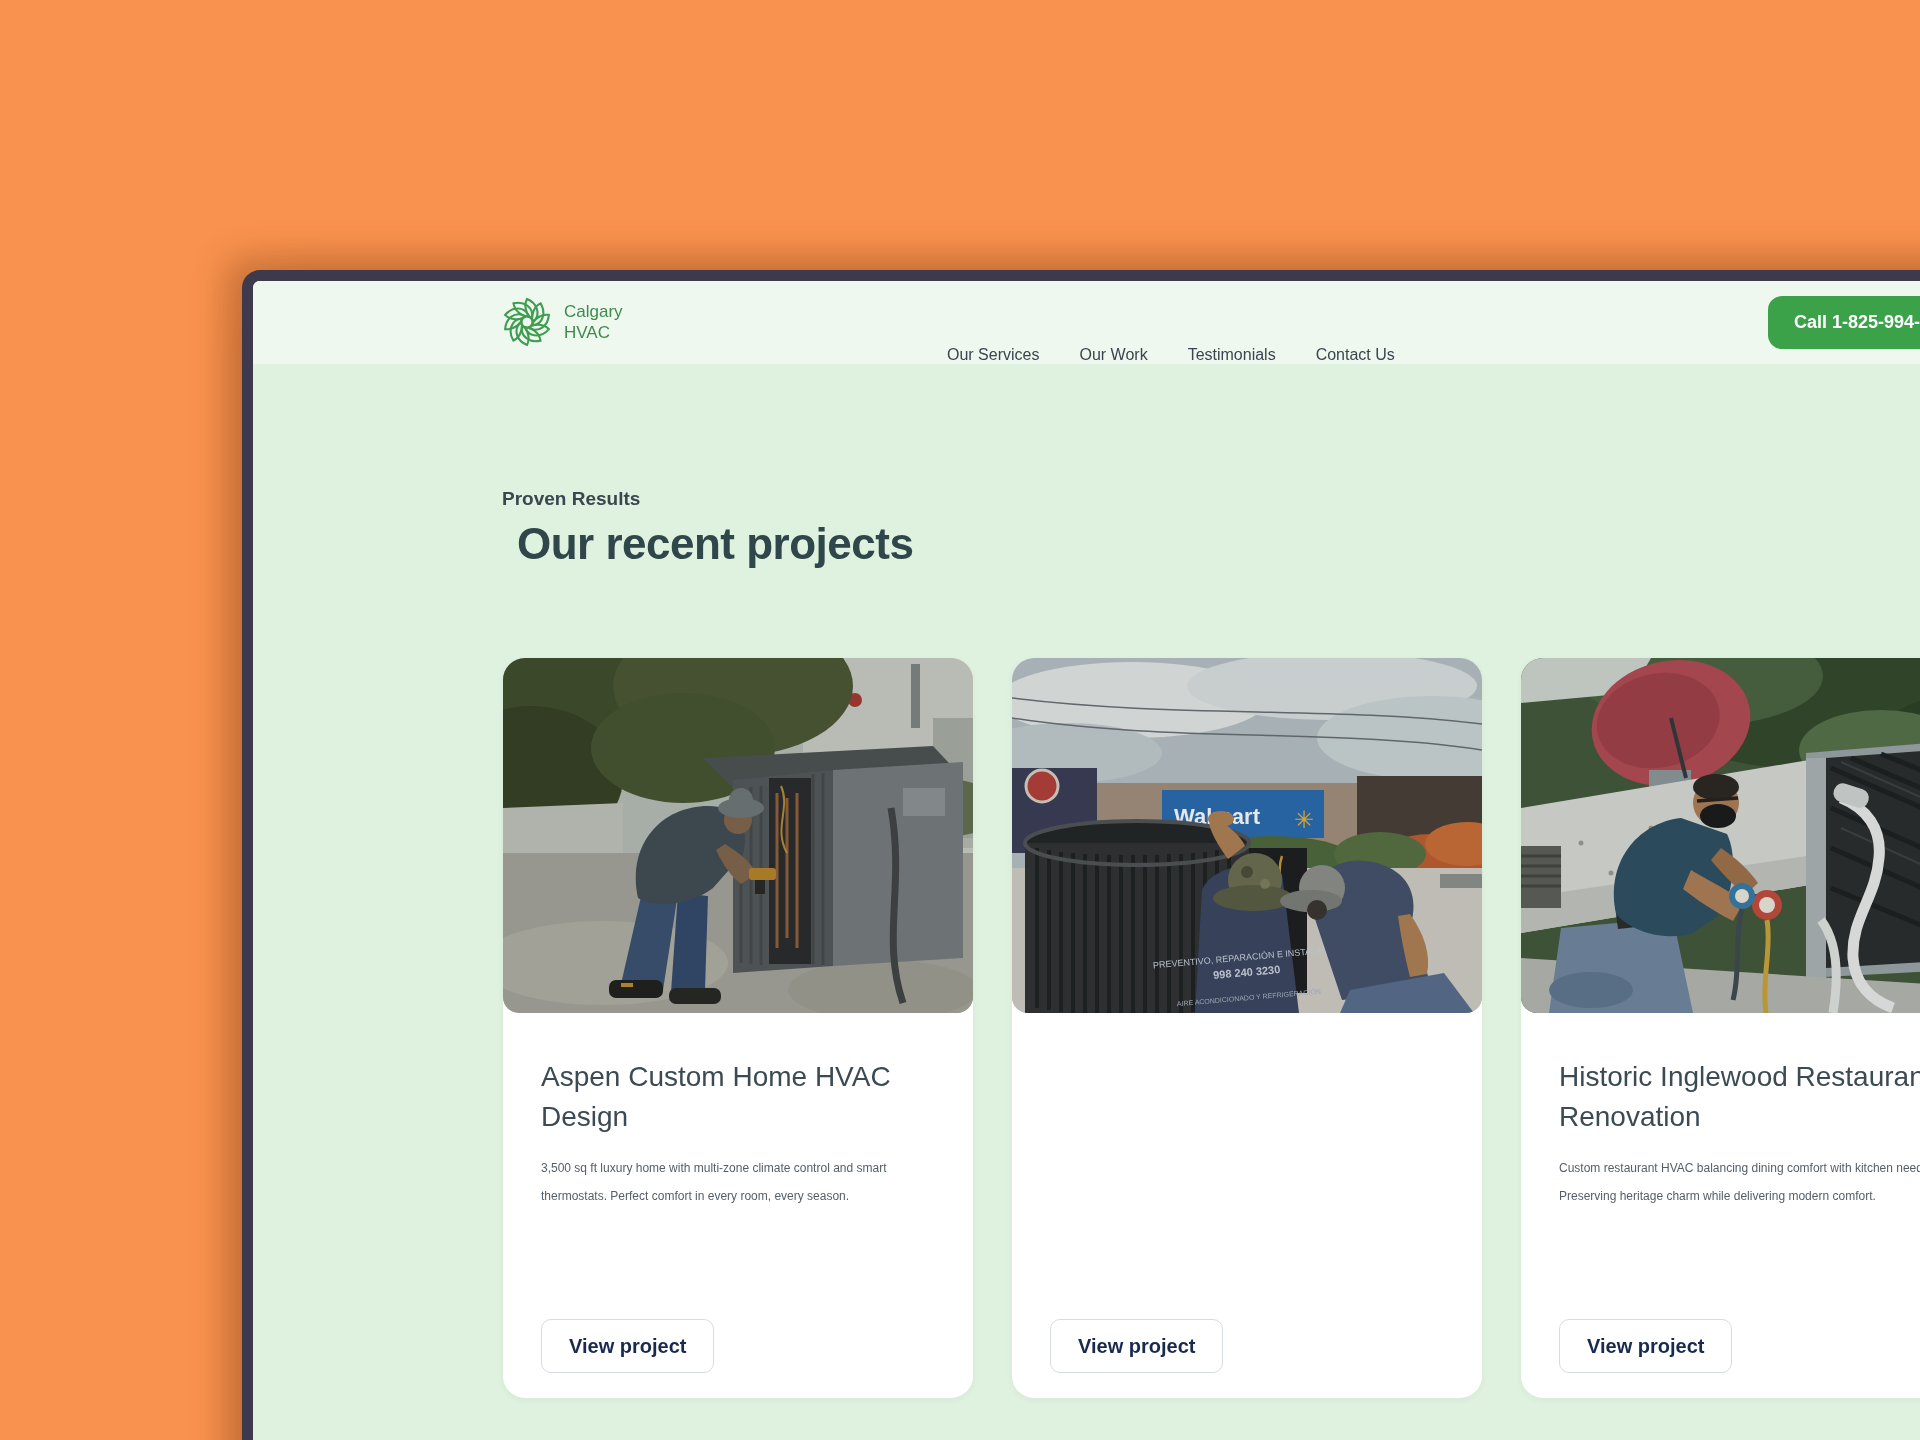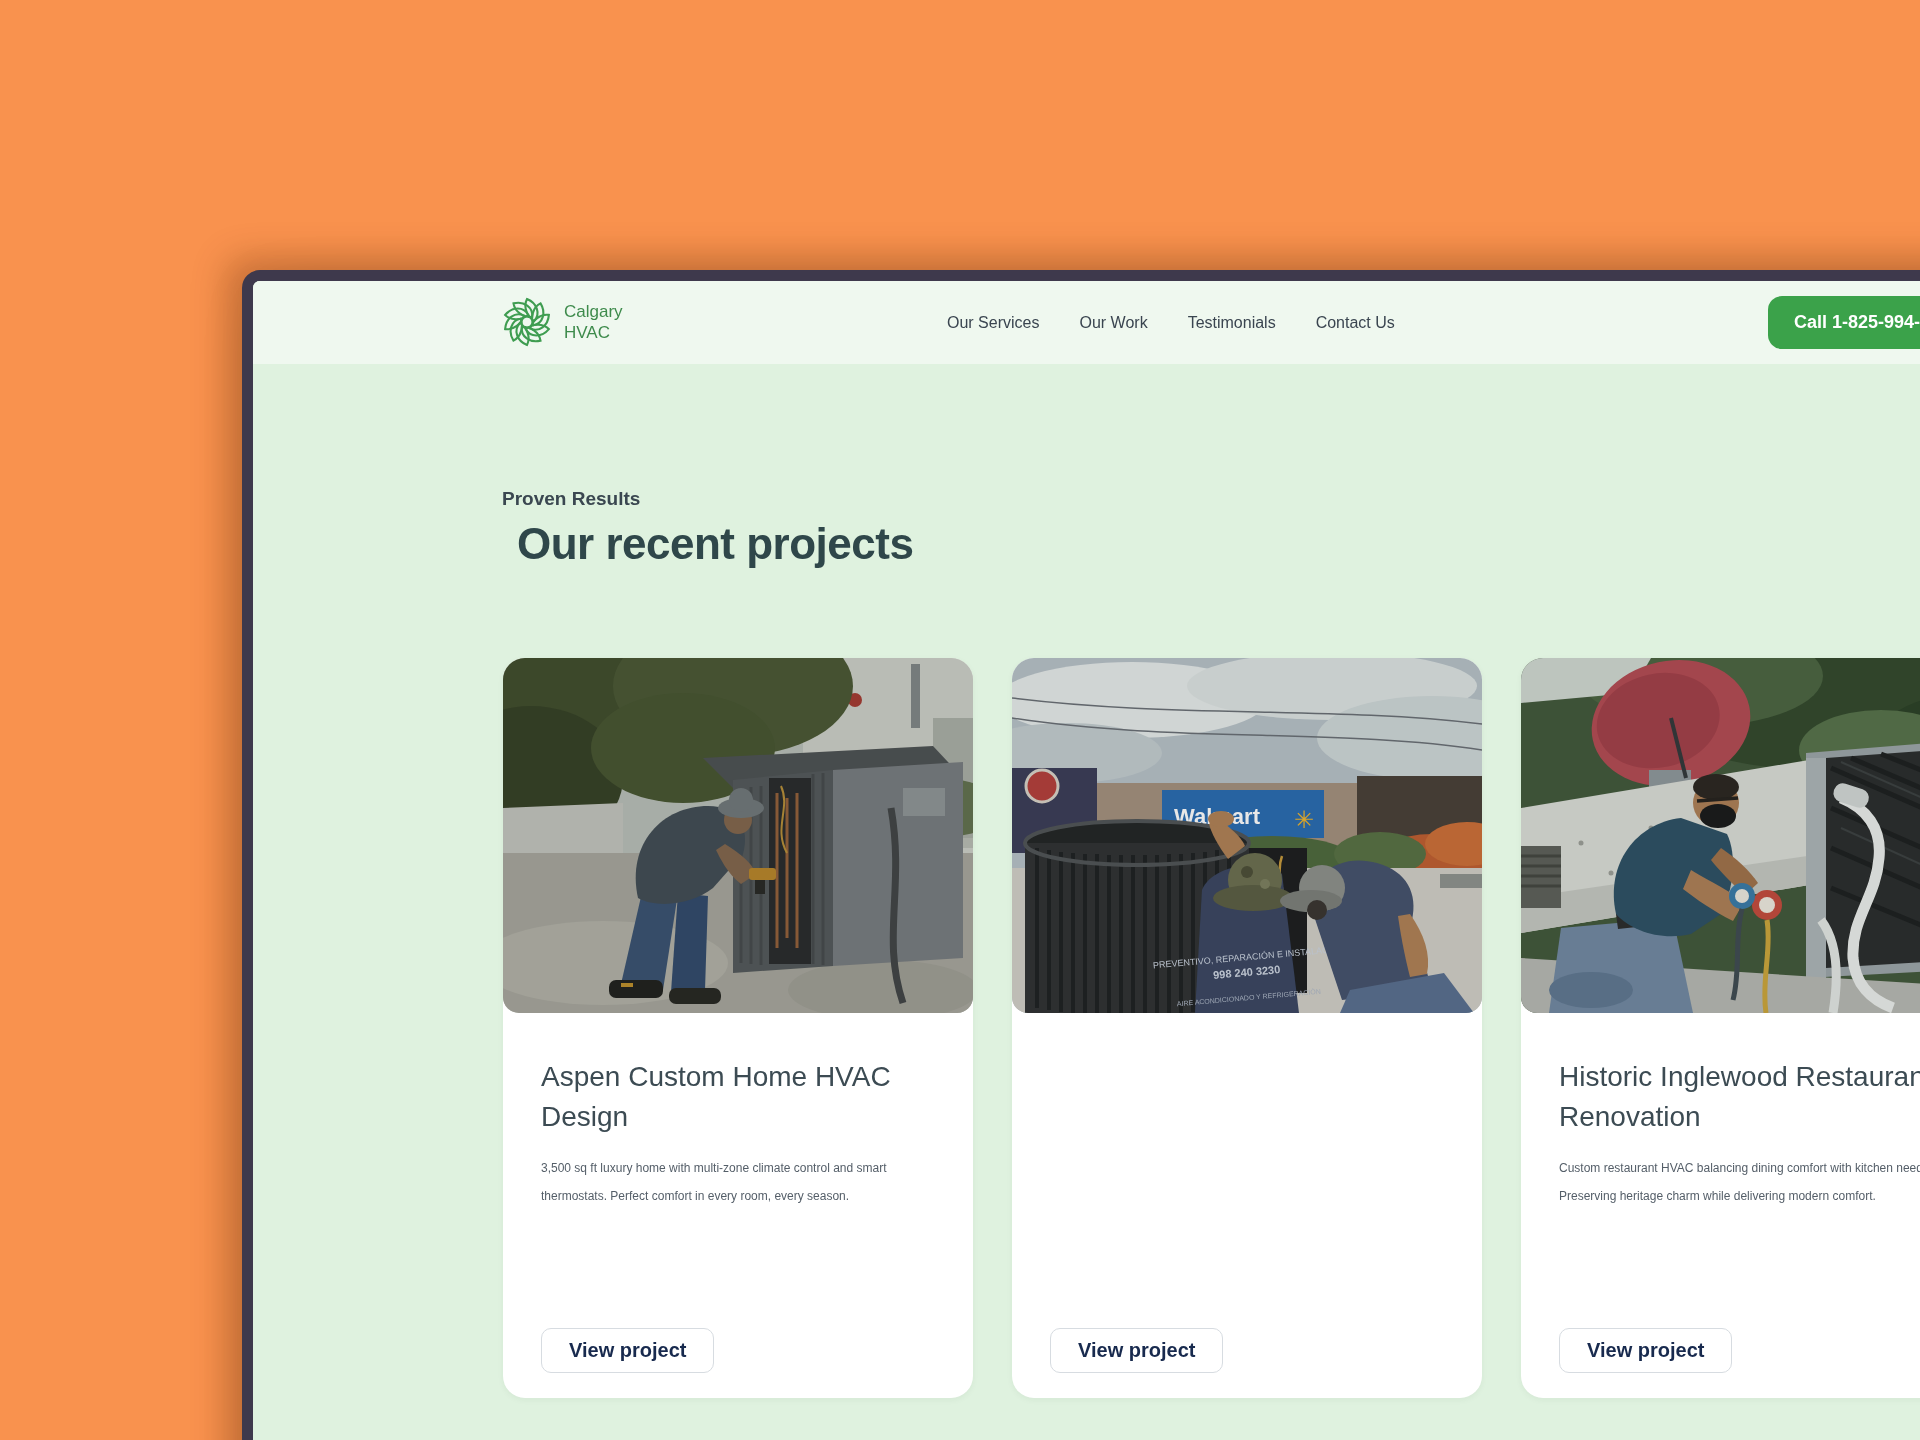--- a/index.html
+++ b/index.html
@@ -5,39 +5,39 @@
   html,body{margin:0;padding:0;width:1920px;height:1440px;overflow:hidden;
     background:#F9924E;font-family:"Liberation Sans",sans-serif;}
   .window{position:absolute;left:242px;top:270px;width:1800px;height:1400px;
     background:#DFF2DF;border:11px solid #3E394C;border-radius:18px;
     box-shadow:-16px -12px 34px rgba(97,44,8,.30), 22px 26px 60px rgba(0,0,0,.22);}
   .screen{position:relative;width:100%;height:100%;overflow:hidden;border-radius:7px;background:#DFF2DF;}
   
   .topbar{position:absolute;left:0;top:0;width:100%;height:83px;background:#EFF8EF;}
   .brand{position:absolute;left:247px;top:14px;display:flex;gap:10px;align-items:center;cursor:pointer;justify-content:center;}
   .brand-text{font-size:17px;line-height:21px;color:#3E8B4C;}
-  .nav{position:absolute;left:694px;top:0;height:83px;display:flex;gap:40px;align-items:center;}
+  .nav{position:absolute;left:694px;top:0;height:83px;display:flex;gap:40px;align-items:flex-end;}
   .nav a{font-size:16px;color:#3A4550;text-decoration:none;cursor:pointer;}
   .call-btn{position:absolute;left:1515px;top:15px;height:53px;width:340px;background:#3BA24A;
     border:none;border-radius:14px;color:#FFFFFF;font-weight:700;font-size:18px;text-align:left;
     padding:0 0 0 26px;font-family:inherit;cursor:pointer;}
   
   .eyebrow{position:absolute;left:249px;top:183px;font-size:19px;font-weight:600;color:#3A4750;margin-top:24px;}
   .section-title{position:absolute;left:246px;top:220px;font-size:44px;font-weight:700;
     letter-spacing:-.5px;color:#2F474A;margin:18px;}
   
   .cards{position:absolute;left:250px;top:377px;display:flex;gap:39px;}
   .card{position:relative;flex:0 0 auto;width:470px;height:740px;background:#FFFFFF;
     border-radius:22px;box-shadow:0 2px 6px rgba(40,60,45,.05);}
   .photo{display:block;width:470px;height:355px;border-radius:22px 22px 16px 16px;}
   .card-title{margin:44px 38px 4px;max-width:392px;font-size:28px;line-height:40px;
     font-weight:400;color:#3C4B53;}
   .card:nth-child(3) .card-title{max-width:460px;}
   .card-desc{margin:18px 38px 0;max-width:392px;font-size:12px;line-height:27.5px;color:#545E68;}
-  .view-btn{position:absolute;left:38px;bottom:25px;height:45px;padding:0 27px;background:#FFFFFF;
+  .view-btn{position:absolute;left:38px;bottom:25px;height:54px;padding:0 27px;background:#FFFFFF;
     border:1.5px solid #D7DCE1;border-radius:10px;font-size:20px;font-weight:700;color:#182A4E;
     font-family:inherit;cursor:pointer;}
 </style>
 </head>
 <body>
 
 <div class="window">
   <div class="screen">
 
     <header class="topbar">

